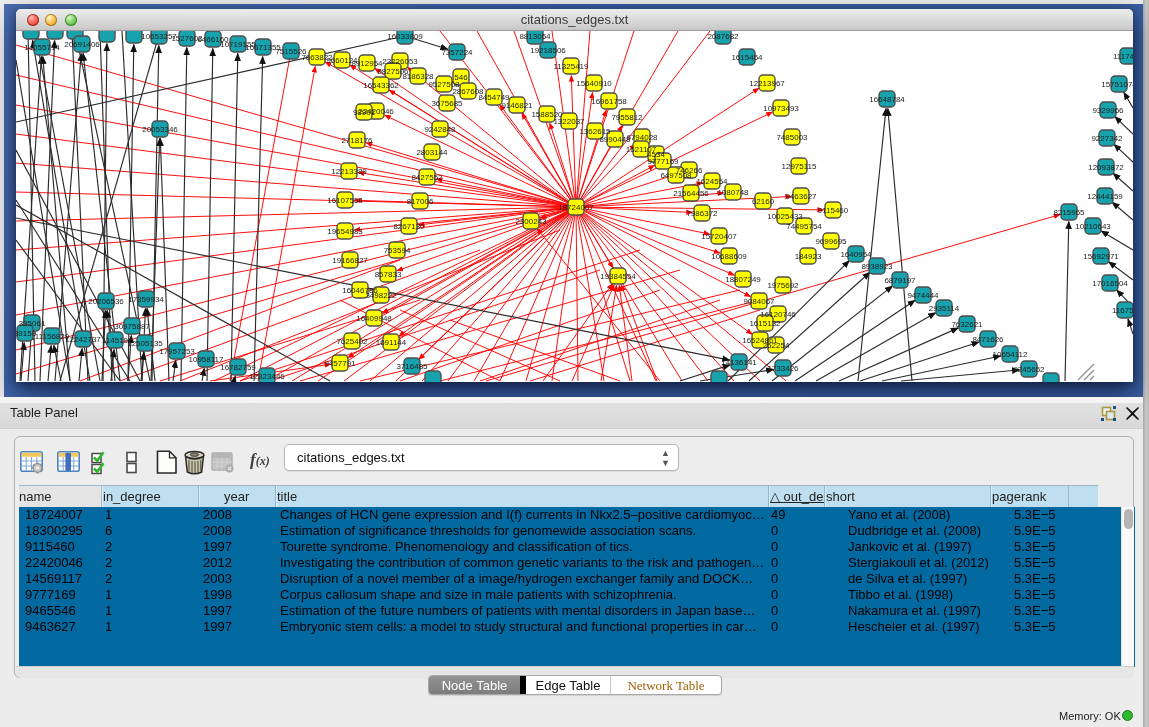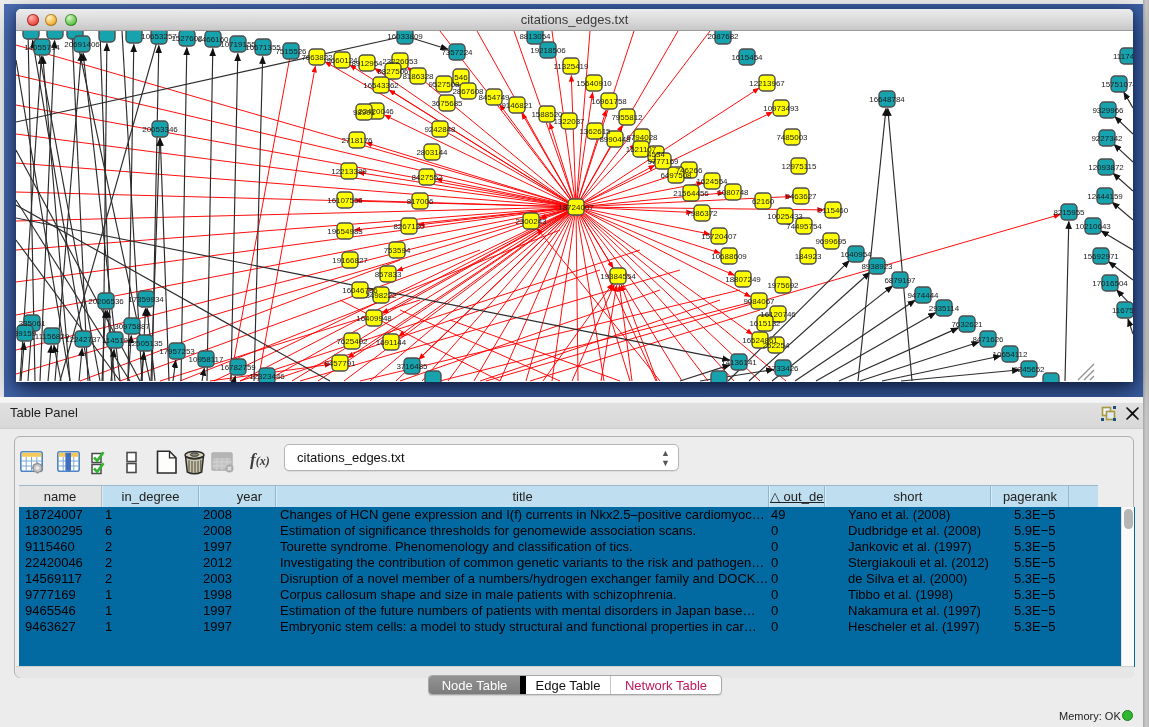--- a/index.html
+++ b/index.html
@@ -39,21 +39,21 @@
 
   
   .tbar { position:absolute; left:0; top:0; width:100%; height:47px; }
   .combo { position:absolute; left:269px; top:7px; width:395px; height:27px; background:#fff;
            border:1px solid #b5b5b5; border-radius:5px; box-shadow:0 1px 1px rgba(0,0,0,.08);
            font-size:13px; color:#111; line-height:25px; padding-left:12px; }
   .combo .ud { position:absolute; right:8px; top:3px; color:#555; font-size:9px; line-height:10px; text-align:center; }
 
   
   .thead { position:absolute; left:4px; top:48px; width:1079px; height:22px; display:flex;
-           font-size:13px; color:#222; text-align:center;
+           font-size:13px; color:#222; text-align:left;
            background:#bfdff0; border-top:1px solid #9db8c8; }
   .thead span { display:block; border-right:1px solid #8fb7cd; border-left:1px solid #d9eef8; line-height:21px;
                white-space:nowrap; overflow:hidden; }
   .thead .h1 { width:83px; background:#e4e4e4; border-left:none; border-right:1px solid #b9b9b9; }
   .thead .h2 { width:97px; }
   .thead .h3 { width:77px;padding-left:24px; }
   .thead .h4 { width:493px; }
   .thead .h5 { width:56px;text-decoration:underline; }
   .thead .h6 { width:166px; }
   .thead .h7 { width:78px; border-right:1px solid #9db8c8; }
@@ -76,21 +76,21 @@
   .tfoot { position:absolute; left:1px; top:229px; width:1118px; height:12px; background:#e6e6e6;
            border-radius:0 0 5px 5px; border-top:1px solid #cfcfcf; }
 
   
   .tabs { position:absolute; left:413px; top:238px; height:20px; display:flex;
           border:1px solid #a8a8a8; border-radius:4px; overflow:hidden; background:#fff;
           box-shadow:0 1px 1px rgba(0,0,0,.12); font-size:13px; }
   .tabs span { display:block; line-height:19px; text-align:center; }
   .seg1 { width:91px; background:linear-gradient(#939393,#7c7c7c); color:#fff; }
   .seg2 { width:90px; color:#111; border-left:6px solid #000000; }
-  .seg3 { width:111px; color:#be185d; border-left:1px solid #c6c6c6; }
+  .seg3 { width:111px; color:#a16207; border-left:1px solid #c6c6c6;font-family:Liberation Serif, serif; }
 
   .mem { position:absolute; left:1059px; top:710px; font-size:11px; color:#222; }
   .memdot { position:absolute; left:1122px; top:710px; width:11px; height:11px; border-radius:50%;
             background:#2eb830; border:1px solid #1d7a1f; }
 </style>
 </head>
 <body>
 
   <div class="rstrip"></div>
 
@@ -651,21 +651,21 @@
         <span class="h4">title</span>
         <span class="h5">△ out_de…</span>
         <span class="h6">short</span>
         <span class="h7">pagerank</span>
       </div>
       <div class="tbody">
 <div class="tr"><span class="c1">18724007</span><span class="c2">1</span><span class="c3">2008</span><span class="c4">Changes of HCN gene expression and I(f) currents in Nkx2.5–positive cardiomyoc…</span><span class="c5">49</span><span class="c6">Yano et al. (2008)</span><span class="c7">5.3E−5</span></div>
 <div class="tr"><span class="c1">18300295</span><span class="c2">6</span><span class="c3">2008</span><span class="c4">Estimation of significance thresholds for genomewide association scans.</span><span class="c5">0</span><span class="c6">Dudbridge et al. (2008)</span><span class="c7">5.9E−5</span></div>
 <div class="tr"><span class="c1">9115460</span><span class="c2">2</span><span class="c3">1997</span><span class="c4">Tourette syndrome. Phenomenology and classification of tics.</span><span class="c5">0</span><span class="c6">Jankovic et al. (1997)</span><span class="c7">5.3E−5</span></div>
 <div class="tr"><span class="c1">22420046</span><span class="c2">2</span><span class="c3">2012</span><span class="c4">Investigating the contribution of common genetic variants to the risk and pathogen…</span><span class="c5">0</span><span class="c6">Stergiakouli et al. (2012)</span><span class="c7">5.5E−5</span></div>
-<div class="tr"><span class="c1">14569117</span><span class="c2">2</span><span class="c3">2003</span><span class="c4">Disruption of a novel member of a numbers/hydrogen exchanger family and DOCK…</span><span class="c5">0</span><span class="c6">de Silva et al. (2000)</span><span class="c7">5.3E−5</span></div>
+<div class="tr"><span class="c1">14569117</span><span class="c2">2</span><span class="c3">2003</span><span class="c4">Disruption of a novel member of a image/hydrogen exchanger family and DOCK…</span><span class="c5">0</span><span class="c6">de Silva et al. (1997)</span><span class="c7">5.3E−5</span></div>
 <div class="tr"><span class="c1">9777169</span><span class="c2">1</span><span class="c3">1998</span><span class="c4">Corpus callosum shape and size in male patients with schizophrenia.</span><span class="c5">0</span><span class="c6">Tibbo et al. (1998)</span><span class="c7">5.3E−5</span></div>
 <div class="tr"><span class="c1">9465546</span><span class="c2">1</span><span class="c3">1997</span><span class="c4">Estimation of the future numbers of patients with mental disorders in Japan base…</span><span class="c5">0</span><span class="c6">Nakamura et al. (1997)</span><span class="c7">5.3E−5</span></div>
 <div class="tr"><span class="c1">9463627</span><span class="c2">1</span><span class="c3">1997</span><span class="c4">Embryonic stem cells: a model to study structural and functional properties in car…</span><span class="c5">0</span><span class="c6">Hescheler et al. (1997)</span><span class="c7">5.3E−5</span></div>
       </div>
       <div class="vscroll">
         <div class="vthumb"></div>
       </div>
       <div class="tfoot"></div>
       <div class="tabs">
         <span class="seg1">Node Table</span>

